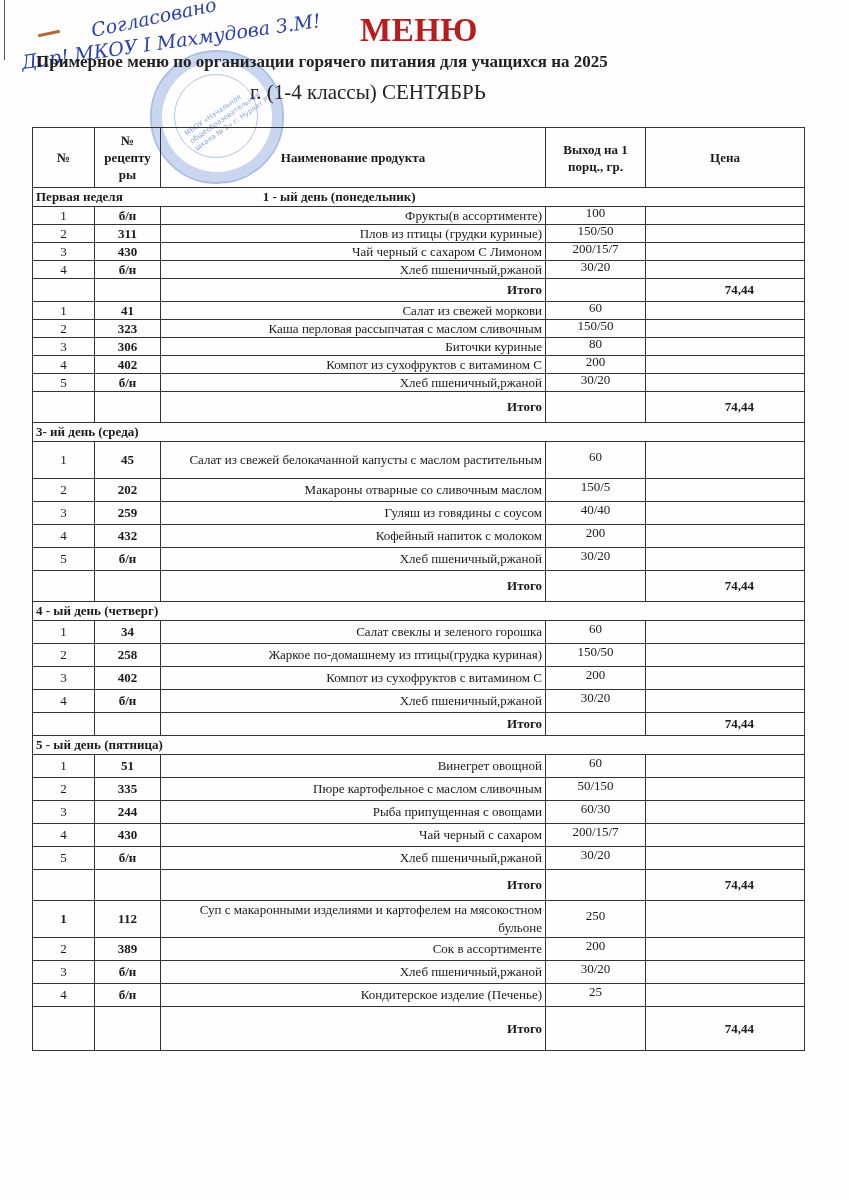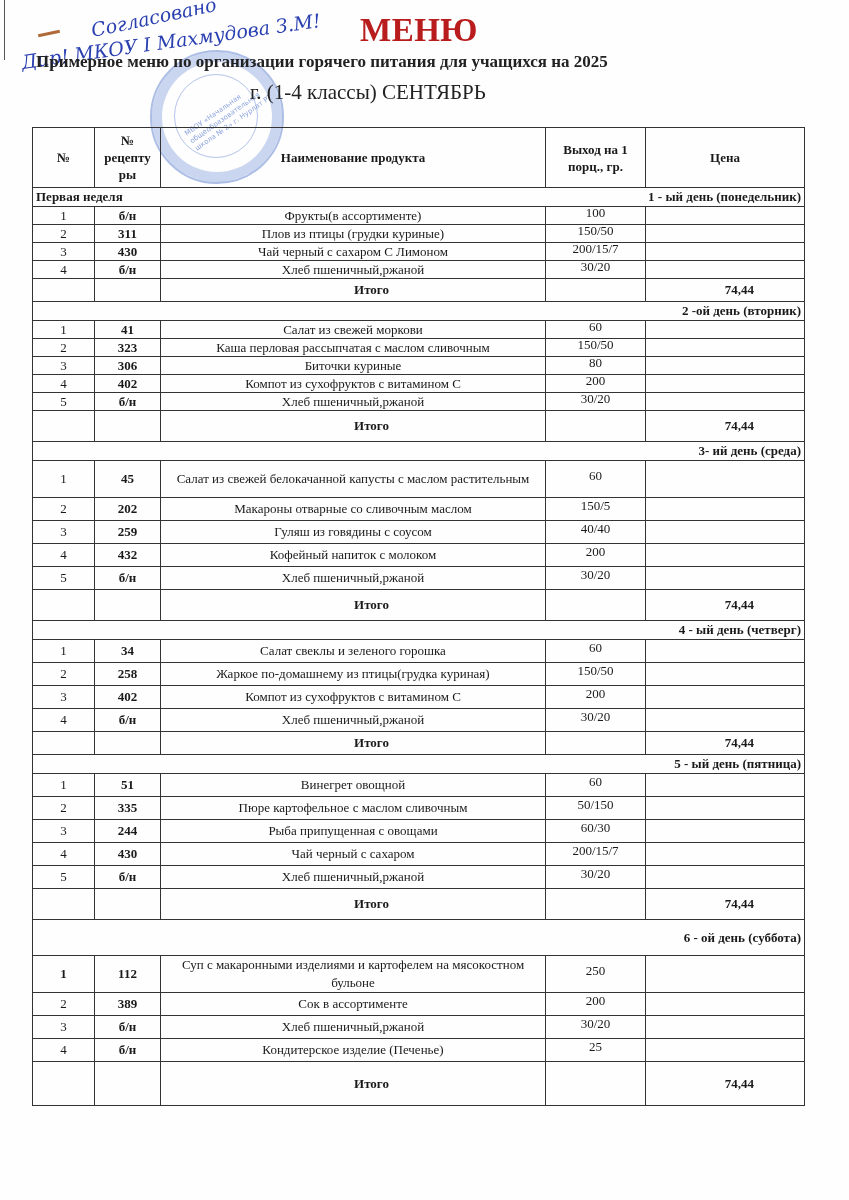--- a/index.html
+++ b/index.html
@@ -15,25 +15,25 @@
   .handwriting .dash { position: absolute; left: 18px; top: 26px; width: 22px; height: 3px; background: #b06a3a; transform: rotate(-12deg); }
   .stamp { position: absolute; left: 150px; top: 50px; width: 130px; height: 130px; border-radius: 50%; border: 2px solid rgba(70,110,200,0.55); box-shadow: inset 0 0 0 8px rgba(255,255,255,0), inset 0 0 0 10px rgba(70,110,200,0.35); opacity: 0.8; }
   .stamp .inner { position: absolute; left: 22px; top: 22px; width: 82px; height: 82px; border-radius: 50%; border: 1px solid rgba(70,110,200,0.5); }
   .stamp .txt { position: absolute; left: 30px; top: 48px; font-family: "DejaVu Sans", sans-serif; font-size: 7px; color: rgba(60,100,200,0.75); transform: rotate(-35deg); line-height: 9px; }
 
   table.menu { position: absolute; left: 32px; top: 127px; width: 772px; border-collapse: collapse; table-layout: fixed; font-size: 13px; }
   table.menu td, table.menu th { border: 1px solid #333; padding: 0 3px; vertical-align: middle; }
   th { font-weight: bold; font-size: 13px; text-align: center; }
   .c-num { width: 54px; text-align: center; }
   .c-rec { width: 53px; text-align: center; font-weight: bold; }
-  .c-name { width: 378px; text-align: center; }
+  .c-name { width: 378px; text-align: right; }
   .c-out { width: 89px; text-align: center; }
   .c-price { width: 151px; text-align: right; font-weight: bold; padding-right: 50px !important; }
   tr.head th { height: 59px; line-height: 17px; }
-  tr.day td { height: 18px; text-align: right; font-weight: bold; }
+  tr.day td { height: 18px; text-align: left; font-weight: bold; }
   tr.r td { height: 17px; }
   tr.r.tall td { height: 22px; }
   tr.r.two td { height: 36px; }
   tr.r.two td.c-name { line-height: 18px; }
   tr.total td { height: 22px; }
   tr.total.big td { height: 30px; }
   tr.total .c-name { font-weight: bold; padding-left: 40px; }
   .week-label { float: left; font-weight: bold; }
   .out-val { position: relative; top: -3px; }
 </style>
@@ -112,23 +112,20 @@
           <td class="c-out"><span class="out-val">30/20</span></td>
           <td class="c-price"></td>
         </tr>
         <tr class="total">
           <td class="c-num"></td>
           <td class="c-rec"></td>
           <td class="c-name">Итого</td>
           <td class="c-out"></td>
           <td class="c-price">74,44</td>
         </tr>
-        <tr class="day">
-          <td colspan="5"><span>2 -ой день (вторник)</span></td>
-        </tr>
         <tr class="r">
           <td class="c-num">1</td>
           <td class="c-rec">41</td>
           <td class="c-name">Салат из свежей моркови</td>
           <td class="c-out"><span class="out-val">60</span></td>
           <td class="c-price"></td>
         </tr>
         <tr class="r">
           <td class="c-num">2</td>
           <td class="c-rec">323</td>
@@ -284,23 +281,20 @@
           <td class="c-name">Хлеб пшеничный,ржаной</td>
           <td class="c-out"><span class="out-val">30/20</span></td>
           <td class="c-price"></td>
         </tr>
         <tr class="total big">
           <td class="c-num"></td>
           <td class="c-rec"></td>
           <td class="c-name">Итого</td>
           <td class="c-out"></td>
           <td class="c-price">74,44</td>
-        </tr>
-        <tr class="day" style="height: 36px;">
-          <td colspan="5"><span>6 - ой день (суббота)</span></td>
         </tr>
         <tr class="r two">
           <td class="c-num" style="font-weight: bold;">1</td>
           <td class="c-rec">112</td>
           <td class="c-name">Суп с макаронными изделиями и картофелем на мясокостном бульоне</td>
           <td class="c-out"><span class="out-val">250</span></td>
           <td class="c-price"></td>
         </tr>
         <tr class="r tall">
           <td class="c-num">2</td>

